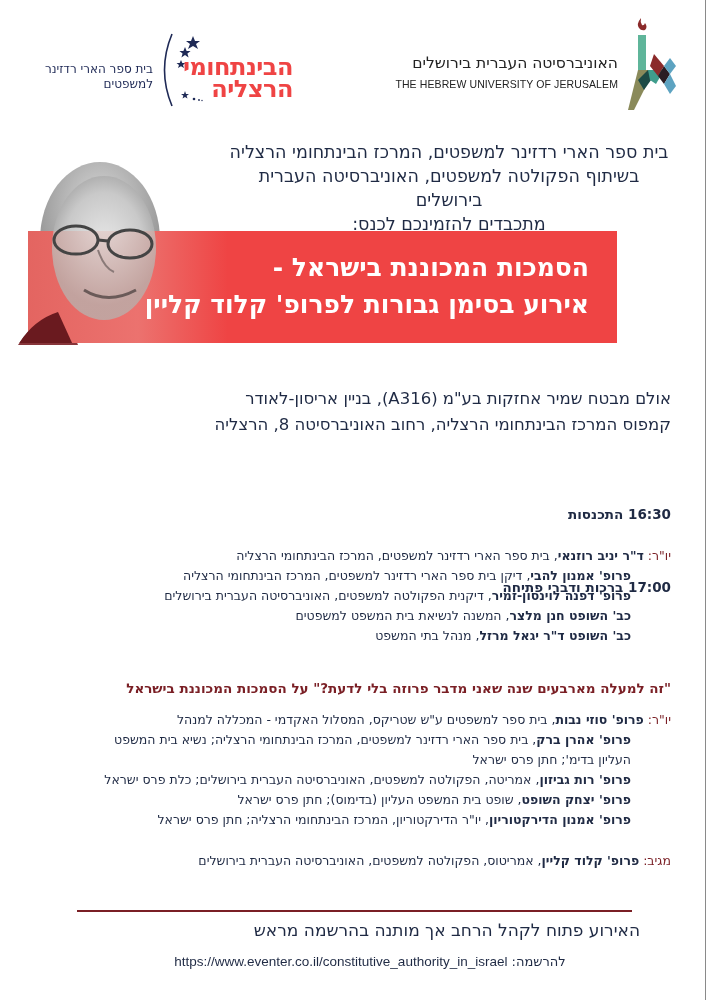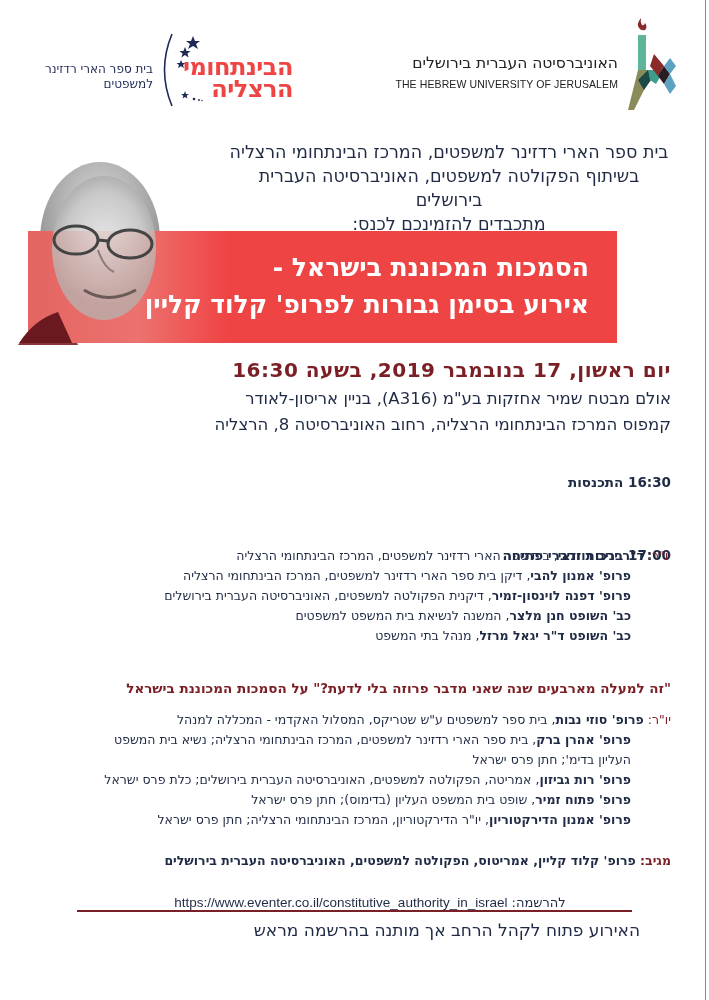--- a/index.html
+++ b/index.html
@@ -27,36 +27,36 @@
     .banner .photo-fade { position: absolute; left: 0; top: 0; width: 200px; height: 112px; background: linear-gradient(90deg, rgba(210,150,140,0.4) 0%, rgba(230,200,190,0.35) 55%, rgba(122,31,37,0) 100%); }
     .banner .title { position: absolute; right: 28px; top: 18px; direction: rtl; text-align: right; font-size: 25px; font-weight: bold; line-height: 37px; color: #ffffff; white-space: nowrap; }
 
     .portrait { position: absolute; left: 18px; top: 140px; width: 165px; height: 205px; }
 
     
     .date { position: absolute; right: 38px; top: 358px; direction: rtl; font-size: 20px; font-weight: bold; color: #7a1f25; white-space: nowrap; letter-spacing: 0.5px; }
     .venue { position: absolute; right: 38px; top: 386px; direction: rtl; text-align: right; font-size: 16.5px; line-height: 26px; color: #1f2a44; white-space: nowrap; }
 
     
-    .sched { position: absolute; right: 38px; direction: rtl; text-align: center; font-size: 13.5px; font-weight: bold; color: #1f2a44; white-space: nowrap; }
+    .sched { position: absolute; right: 38px; direction: rtl; text-align: center; font-size: 13.5px; font-weight: bold; color: #1f2a44; white-space: nowrap; margin-top: 32px; }
     .panel { position: absolute; right: 38px; direction: rtl; text-align: right; font-size: 12.5px; line-height: 20px; color: #1f2a44; }
     .panel .line { white-space: nowrap; }
     .panel .indent { padding-right: 40px; }
     .panel .chair-label { color: #7a1f25; }
     .panel b { font-weight: bold; }
     .panel .cont { padding-right: 40px; }
 
     .session-title { position: absolute; right: 38px; top: 680px; direction: rtl; font-size: 13.5px; font-weight: bold; color: #7a1f25; white-space: nowrap; }
 
-    .respondent { position: absolute; right: 38px; top: 853px; direction: rtl; font-size: 12.5px; color: #1f2a44; white-space: nowrap; font-weight: bold; }
+    .respondent { position: absolute; right: 38px; top: 853px; direction: rtl; font-size: 12.5px; color: #1f2a44; white-space: nowrap; }
     .respondent .label { color: #7a1f25; }
 
     .divider { position: absolute; left: 77px; top: 910px; width: 555px; height: 2px; background: #7a1f25; }
     .footer-note { position: absolute; left: 100px; top: 920px; width: 540px; text-align: right; direction: rtl; font-size: 17px; color: #1f2a44; }
-    .footer-reg { position: absolute; left: 100px; top: 895px; width: 540px; text-align: center; direction: rtl; font-size: 13px; color: #1f2a44; white-space: nowrap; }
+    .footer-reg { position: absolute; left: 100px; top: 954px; width: 540px; text-align: center; direction: rtl; font-size: 13px; color: #1f2a44; white-space: nowrap; }
     .footer-reg .url { font-family: "Liberation Sans", sans-serif; font-size: 13.5px; direction: ltr; unicode-bidi: embed; }
   </style>
 </head>
 <body>
 
 <div class="page">
 
   <div class="logo-idc">
     <div class="school">
       <div>בית ספר הארי רדזינר</div>
@@ -138,21 +138,20 @@
     </defs>
     <ellipse cx="86" cy="108" rx="52" ry="72" fill="url(#face2)" opacity="0.92"></ellipse>
     <ellipse cx="58" cy="100" rx="22" ry="14" fill="none" stroke="#444" stroke-width="3"></ellipse>
     <ellipse cx="112" cy="104" rx="22" ry="14" fill="none" stroke="#444" stroke-width="3"></ellipse>
     <line x1="80" y1="100" x2="90" y2="101" stroke="#444" stroke-width="3"></line>
     <path d="M80 110 Q86 128 96 132" stroke="#8a7a78" stroke-width="2" fill="none"></path>
     <path d="M66 150 Q90 165 118 150" stroke="#6a5a58" stroke-width="3" fill="none"></path>
     <path d="M0 205 Q15 180 40 172 L55 205 Z" fill="#6a1a1f"></path>
   </svg>
 
-  <div class="date">יום ראשון, 17 בנובמבר 2019, בשעה 16:30</div>
   <div class="venue">
     <div>אולם מבטח שמיר אחזקות בע"מ (A316), בניין אריסון-לאודר</div>
     <div>קמפוס המרכז הבינתחומי הרצליה, רחוב האוניברסיטה 8, הרצליה</div>
   </div>
 
   <div class="sched" style="top:474px;">
     <span>16:30</span>
     <span>התכנסות</span>
   </div>
   <div class="sched" style="top:547px;">
@@ -188,21 +187,21 @@
     <div class="line indent">
       <b>פרופ' אהרן ברק</b><span>, בית ספר הארי רדזינר למשפטים, המרכז הבינתחומי הרצליה; נשיא בית המשפט</span>
     </div>
     <div class="line cont">
       <span>העליון בדימ'; חתן פרס ישראל</span>
     </div>
     <div class="line indent">
       <b>פרופ' רות גביזון</b><span>, אמריטה, הפקולטה למשפטים, האוניברסיטה העברית בירושלים; כלת פרס ישראל</span>
     </div>
     <div class="line indent">
-      <b>פרופ' פתוח זמיר</b><span>, שופט בית המשפט העליון (בדימוס); חתן פרס ישראל</span>
+      <b>פרופ' יצחק השופט</b><span>, שופט בית המשפט העליון (בדימוס); חתן פרס ישראל</span>
     </div>
     <div class="line indent">
       <b>פרופ' אמנון הדירקטוריון</b><span>, יו"ר הדירקטוריון, המרכז הבינתחומי הרצליה; חתן פרס ישראל</span>
     </div>
   </div>
 
   <div class="respondent">
     <span class="label">מגיב:</span>
     <b>פרופ' קלוד קליין</b><span>, אמריטוס, הפקולטה למשפטים, האוניברסיטה העברית בירושלים</span>
   </div>

